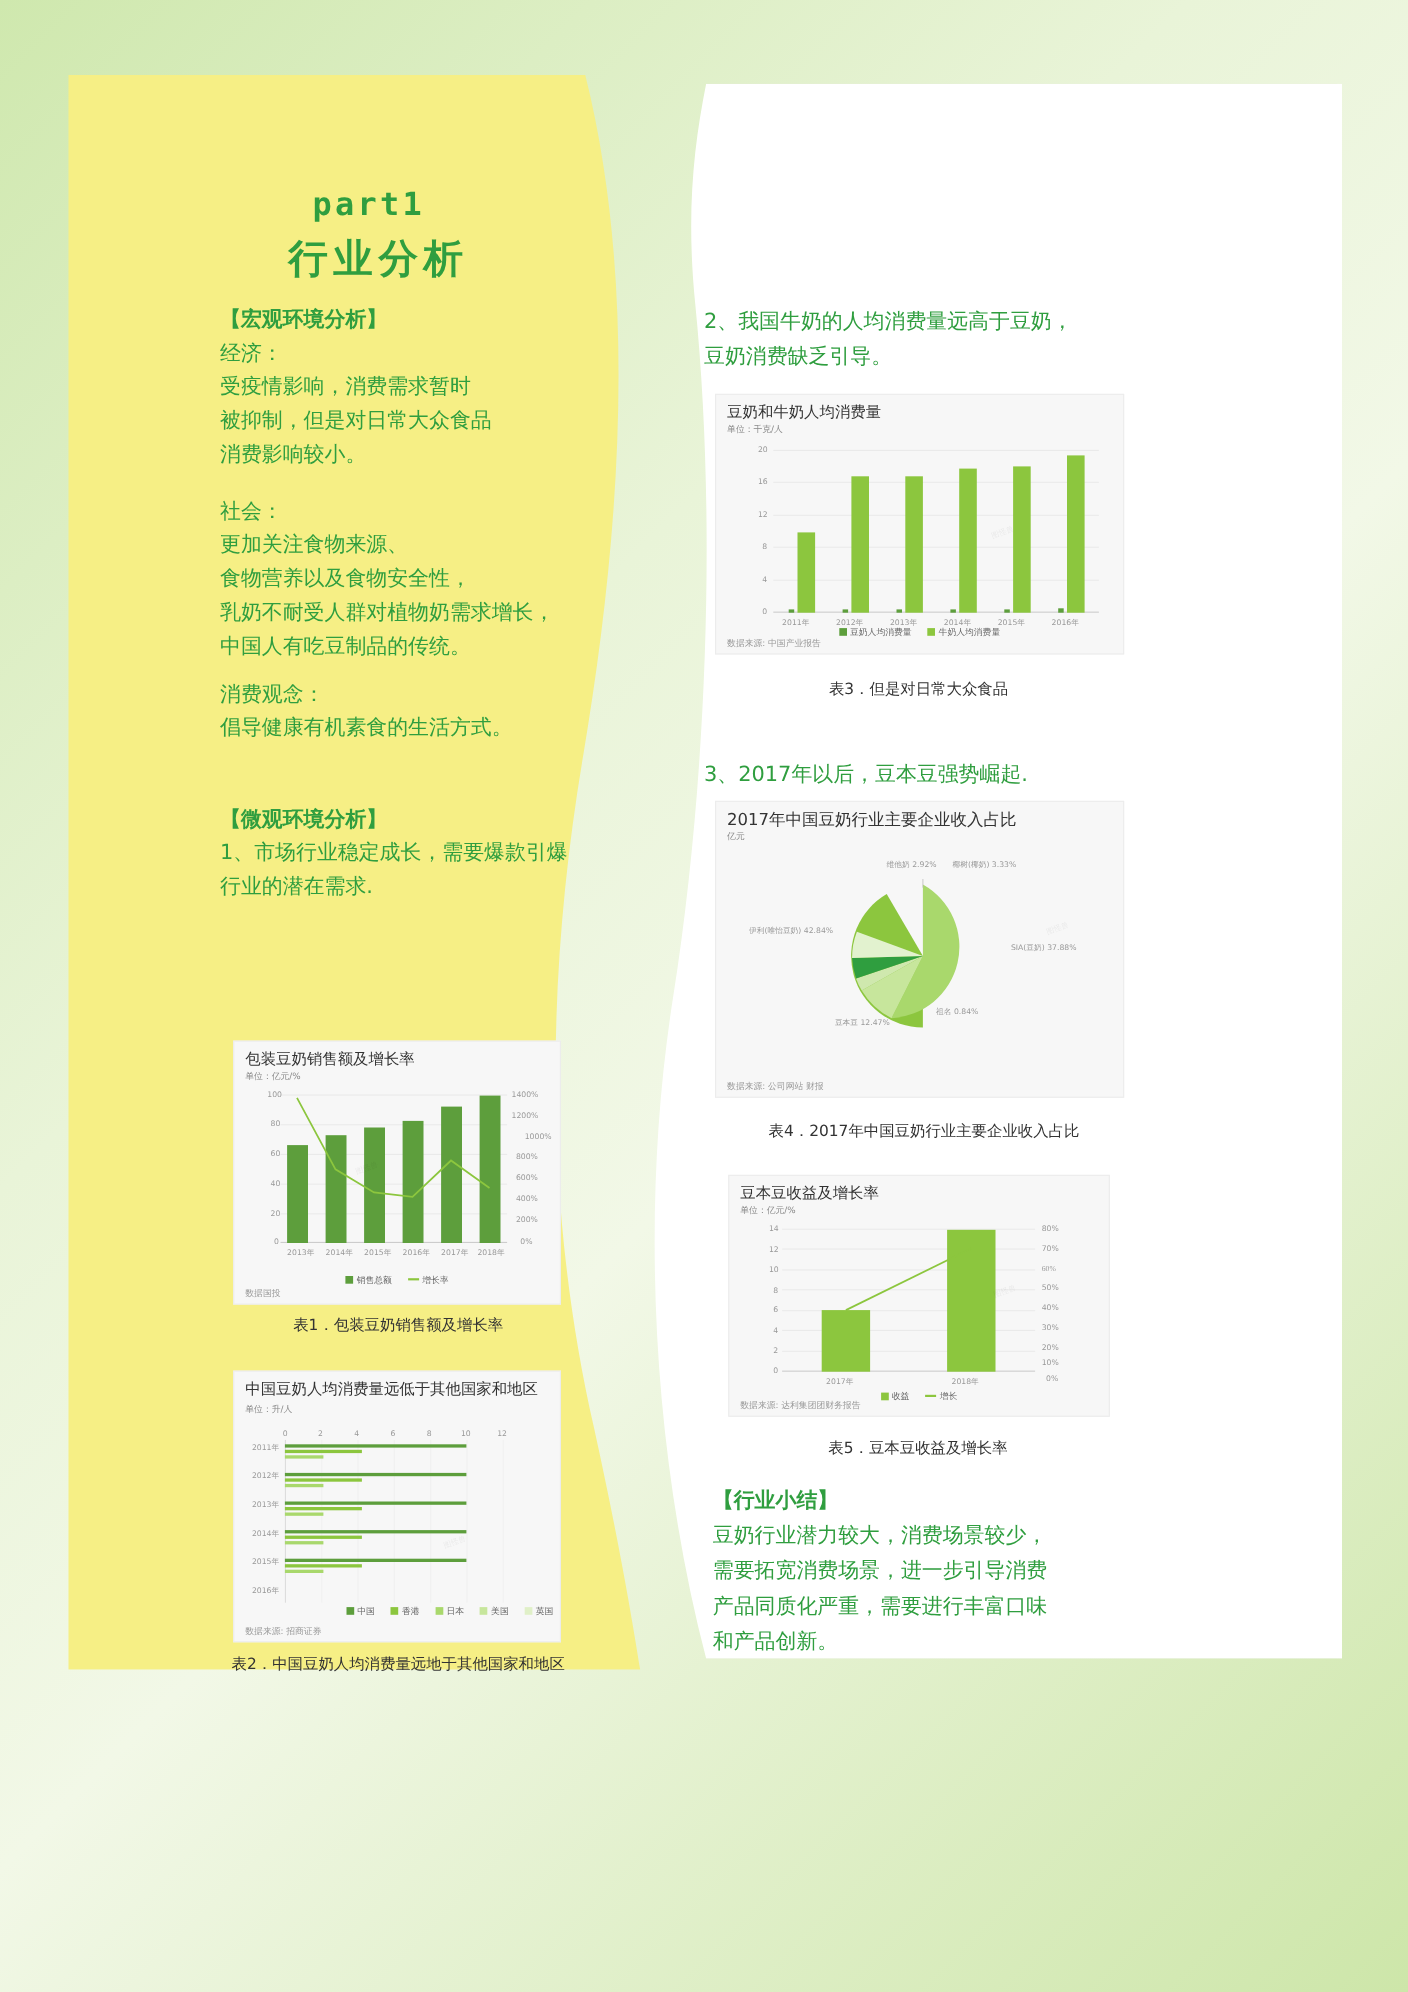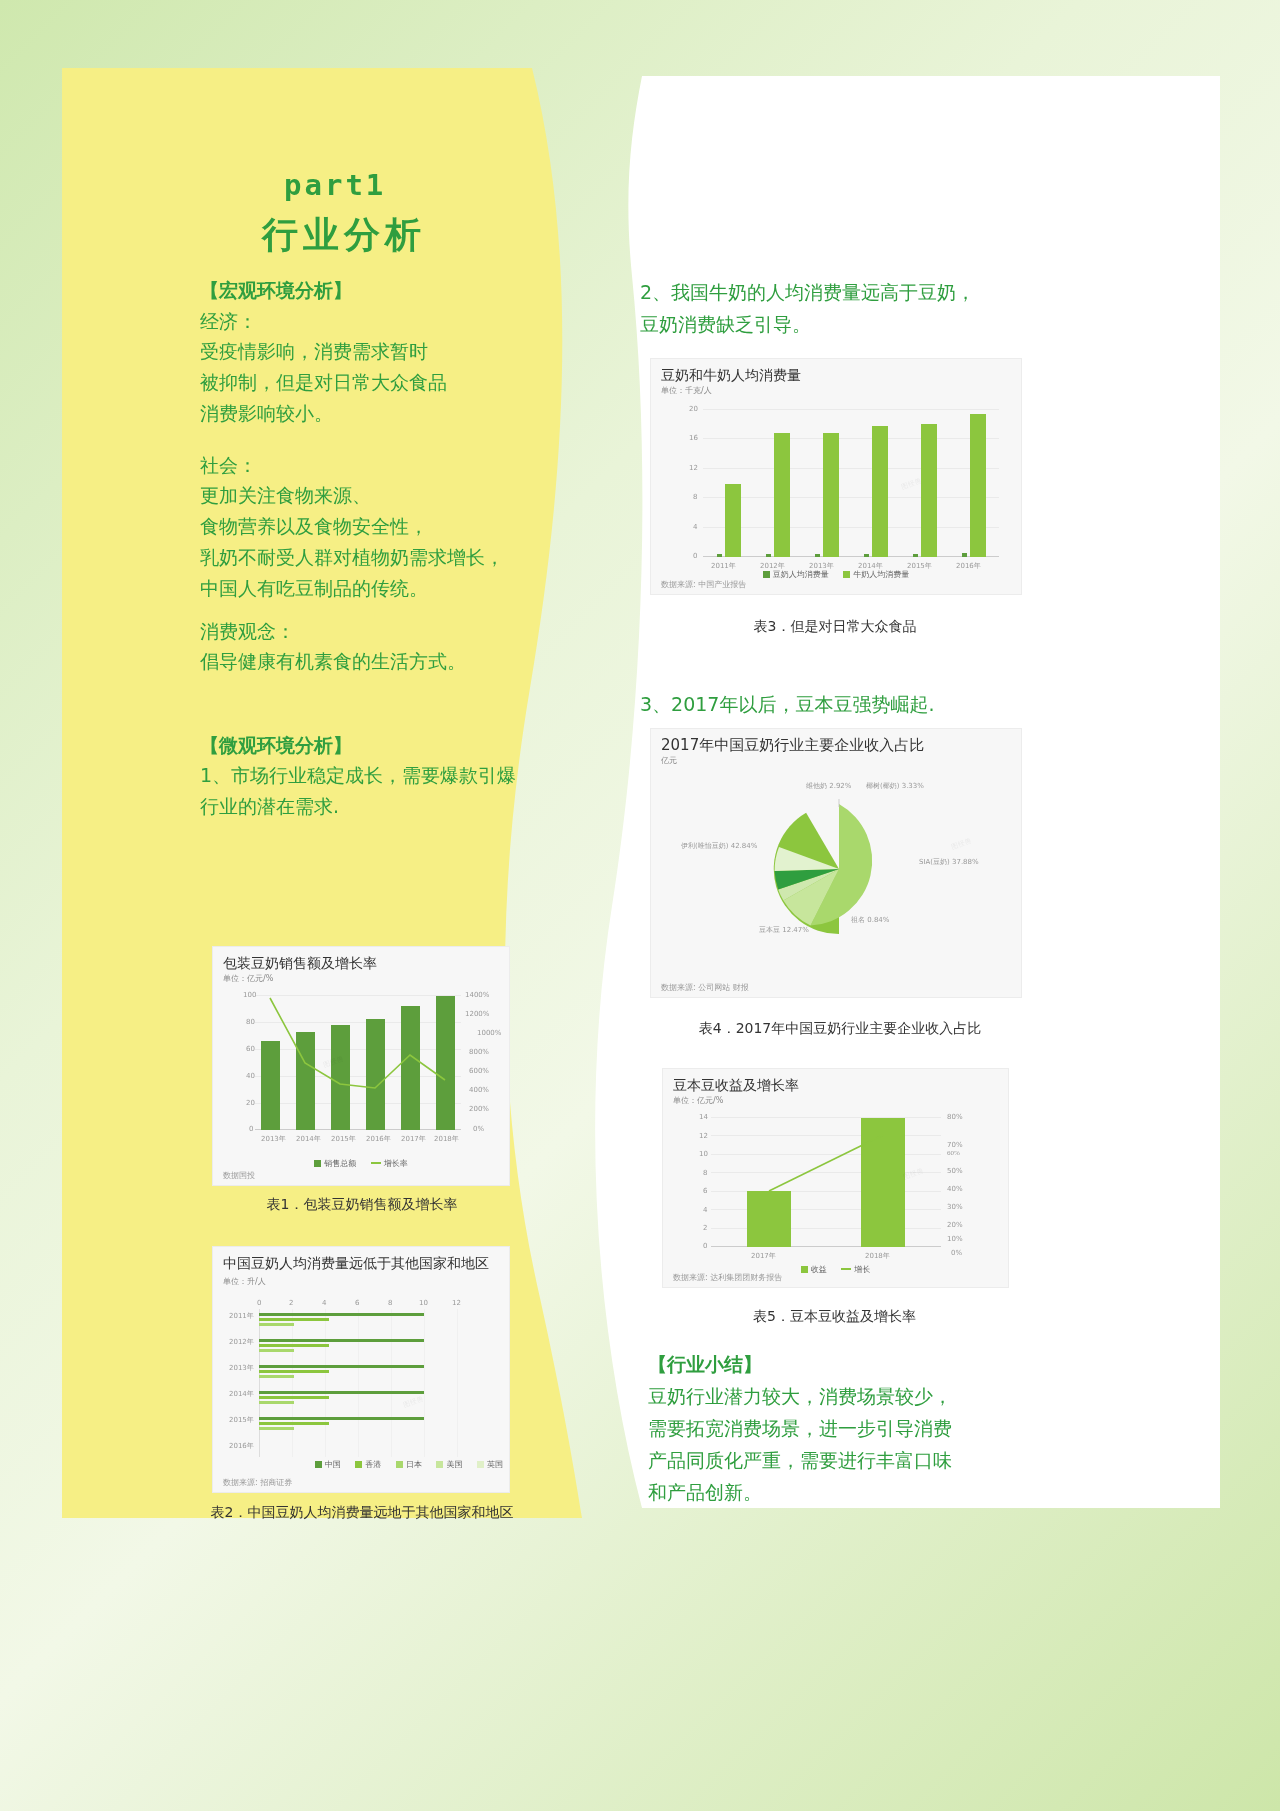--- a/index.html
+++ b/index.html
@@ -322,21 +322,21 @@
     </div>
     <div class="ax" style="left:36px;top:44px;">14</div>
     <div class="ax" style="left:36px;top:63px;">12</div>
     <div class="ax" style="left:36px;top:81px;">10</div>
     <div class="ax" style="left:40px;top:100px;">8</div>
     <div class="ax" style="left:40px;top:118px;">6</div>
     <div class="ax" style="left:40px;top:137px;">4</div>
     <div class="ax" style="left:40px;top:155px;">2</div>
     <div class="ax" style="left:40px;top:173px;">0</div>
     <div class="ax" style="left:284px;top:44px;">80%</div>
-    <div class="ax" style="left:284px;top:62px;margin-top:10px;">70%</div>
+    <div class="ax" style="left:284px;top:62px;">70%</div>
     <div class="ax" style="left:284px;top:80px;font-family:Liberation Serif, serif;">60%</div>
     <div class="ax" style="left:284px;top:98px;">50%</div>
     <div class="ax" style="left:284px;top:116px;">40%</div>
     <div class="ax" style="left:284px;top:134px;">30%</div>
     <div class="ax" style="left:284px;top:152px;">20%</div>
     <div class="ax" style="left:284px;top:166px;">10%</div>
     <div class="ax" style="left:288px;top:180px;">0%</div>
     <div class="ax" style="left:88px;top:182px;">2017年</div>
     <div class="ax" style="left:202px;top:182px;">2018年</div>
     <div class="legend" style="bottom:12px;">

